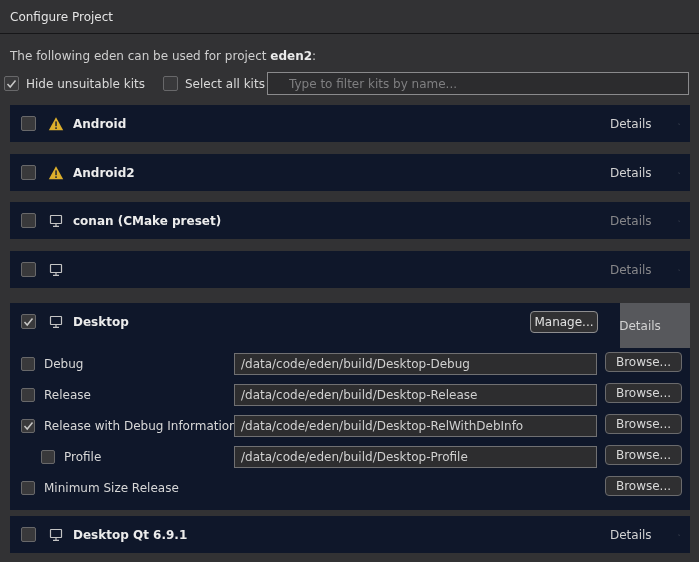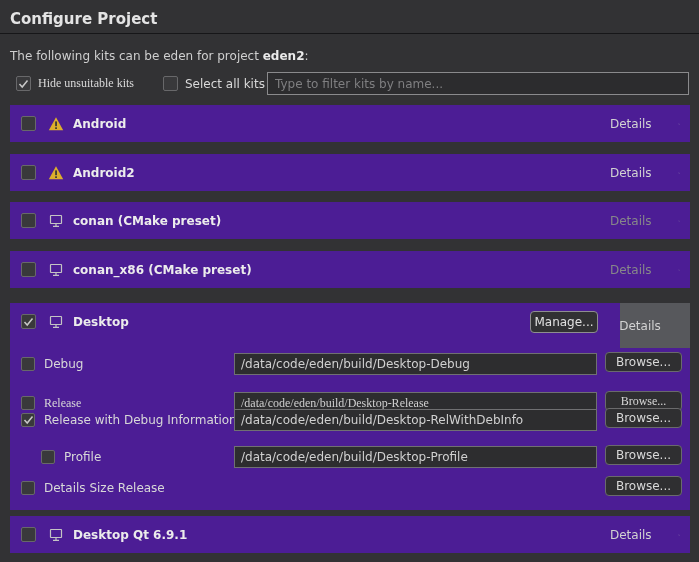--- a/index.html
+++ b/index.html
@@ -8,48 +8,48 @@
     background:#323234;
     font-family:"DejaVu Sans","Liberation Sans",sans-serif;
     font-size:12px;
     color:#d6d6d6;
     position:relative;
     overflow:hidden;
   }
   .abs { position:absolute; }
 
   
-  .page-title { left:10px; top:10px; font-size:15px; font-weight:bold; color:#e4e4e4; }
+  .page-title { left:10px; top:10px; font-size:12px; font-weight:normal; color:#e4e4e4; }
   .title-sep { left:0; top:33px; width:699px; height:1px; background:#161618; }
   .subtitle { left:10px; top:49px; color:#cfcfcf; }
   .subtitle b { color:#eaeaea; }
 
   
   .cb {
     width:15px; height:15px; flex:0 0 15px;
     background:#39393b; border:1px solid #68686a; border-radius:2px;
     display:flex; align-items:center; justify-content:center;
   }
   .cb svg { display:none; }
   .cb.checked svg { display:block; }
 
   .ctrl-group { display:flex; align-items:center; gap:7px; }
   .ctrl-label { color:#dadada; }
 
   .filter-input {
     left:267px; top:72px; width:422px; height:23px;
     background:#2c2c2e; border:1px solid #8a8a8c;
-    color:#cfcfcf; padding:0 7px; font:inherit; outline:none;
+    color:#cfcfcf; padding:0 21px; font:inherit; outline:none;
   }
   .filter-input::placeholder { color:#7f7f81; }
 
   
   .kit {
     left:10px; width:680px; height:37px;
-    background:#4c1d95;
+    background:#0f172a;
   }
   .kit-row {
     position:absolute; left:0; top:0; width:100%; height:37px;
     display:flex; align-items:center; padding-left:11px;
   }
   .kit-icon { margin-left:12px; width:16px; height:16px; flex:0 0 16px; }
   .kit-name { margin-left:9px; font-weight:bold; color:#ececec; }
 
   .details-btn {
     position:absolute; right:0; top:0; height:37px; width:80px;
@@ -90,23 +90,23 @@
     background:#2f2f31; border:1px solid #6a6a6c; border-radius:4px;
     color:#d8d8d8; font:inherit;
     display:flex; align-items:center; justify-content:center;
   }
 </style>
 </head>
 <body>
 
 <div class="abs page-title">Configure Project</div>
 <div class="abs title-sep"></div>
-<div class="abs subtitle"><span>The following kits can be eden for project </span><b>eden2</b><span>:</span></div>
-
-<div class="abs ctrl-group" style="left:16px; top:76px;font-family:Liberation Serif, serif;">
+<div class="abs subtitle"><span>The following eden can be used for project </span><b>eden2</b><span>:</span></div>
+
+<div class="abs ctrl-group" style="left:4px; top:76px;">
   <span class="cb checked">
       <svg width="11" height="10" viewBox="0 0 11 10">
         <path d="M1.5 5 L4.2 8 L9.5 1.5" fill="none" stroke="#c8c8c8" stroke-width="1.5"></path>
       </svg>
     </span>
   <span class="ctrl-label">Hide unsuitable kits</span>
 </div>
 <div class="abs ctrl-group" style="left:155px; top:76px;padding-left:8px;">
   <span class="cb"></span>
   <span class="ctrl-label">Select all kits</span>
@@ -166,21 +166,20 @@
   </div>
 </div>
 
 <div class="abs kit" style="top:251px;">
   <div class="kit-row">
     <span class="cb"></span>
     <svg class="kit-icon" viewBox="0 0 16 16">
         <rect x="2.5" y="2.5" width="11" height="8" rx="0.5" fill="none" stroke="#c4c4c4" stroke-width="1.2"></rect>
         <path d="M8 10.5 V12.8 M5 13.4 H11" fill="none" stroke="#c4c4c4" stroke-width="1.2"></path>
       </svg>
-    <span class="kit-name">conan_x86 (CMake preset)</span>
     <div class="details-btn dimmed">
       <span class="details-label">Details</span>
       <svg width="13" height="8" viewBox="0 0 13 8">
           <path d="M1.5 1.5 L6.5 6.5 L11.5 1.5" fill="none" stroke="#a9a9ab" stroke-width="1.4"></path>
         </svg>
     </div>
   </div>
 </div>
 
 <div class="abs kit" style="top:303px; height:207px;">
@@ -206,30 +205,30 @@
 
   <div class="cfg-row" style="top:49px;">
     <span class="cb"></span>
     <span class="cfg-label">Debug</span>
     <div class="path-wrap">
       <input class="path-input" type="text" value="/data/code/eden/build/Desktop-Debug" style="">
     </div>
     <button class="browse-btn">Browse...</button>
   </div>
 
-  <div class="cfg-row" style="top:88px;font-family:Liberation Serif, serif;">
+  <div class="cfg-row" style="top:80px;">
     <span class="cb"></span>
     <span class="cfg-label">Release</span>
     <div class="path-wrap">
       <input class="path-input" type="text" value="/data/code/eden/build/Desktop-Release" style="">
     </div>
     <button class="browse-btn">Browse...</button>
   </div>
 
-  <div class="cfg-row" style="top:105px;">
+  <div class="cfg-row" style="top:111px;">
     <span class="cb checked">
         <svg width="11" height="10" viewBox="0 0 11 10">
           <path d="M1.5 5 L4.2 8 L9.5 1.5" fill="none" stroke="#c8c8c8" stroke-width="1.5"></path>
         </svg>
       </span>
     <span class="cfg-label">Release with Debug Information</span>
     <div class="path-wrap">
       <input class="path-input" type="text" value="/data/code/eden/build/Desktop-RelWithDebInfo" style="">
     </div>
     <button class="browse-btn">Browse...</button>
@@ -239,21 +238,21 @@
     <span class="cb"></span>
     <span class="cfg-label">Profile</span>
     <div class="path-wrap">
       <input class="path-input" type="text" value="/data/code/eden/build/Desktop-Profile" style="">
     </div>
     <button class="browse-btn">Browse...</button>
   </div>
 
   <div class="cfg-row" style="top:173px;">
     <span class="cb"></span>
-    <span class="cfg-label">Details Size Release</span>
+    <span class="cfg-label">Minimum Size Release</span>
     <button class="browse-btn">Browse...</button>
   </div>
 </div>
 
 <div class="abs kit" style="top:516px;">
   <div class="kit-row">
     <span class="cb"></span>
     <svg class="kit-icon" viewBox="0 0 16 16">
         <rect x="2.5" y="2.5" width="11" height="8" rx="0.5" fill="none" stroke="#c4c4c4" stroke-width="1.2"></rect>
         <path d="M8 10.5 V12.8 M5 13.4 H11" fill="none" stroke="#c4c4c4" stroke-width="1.2"></path>

